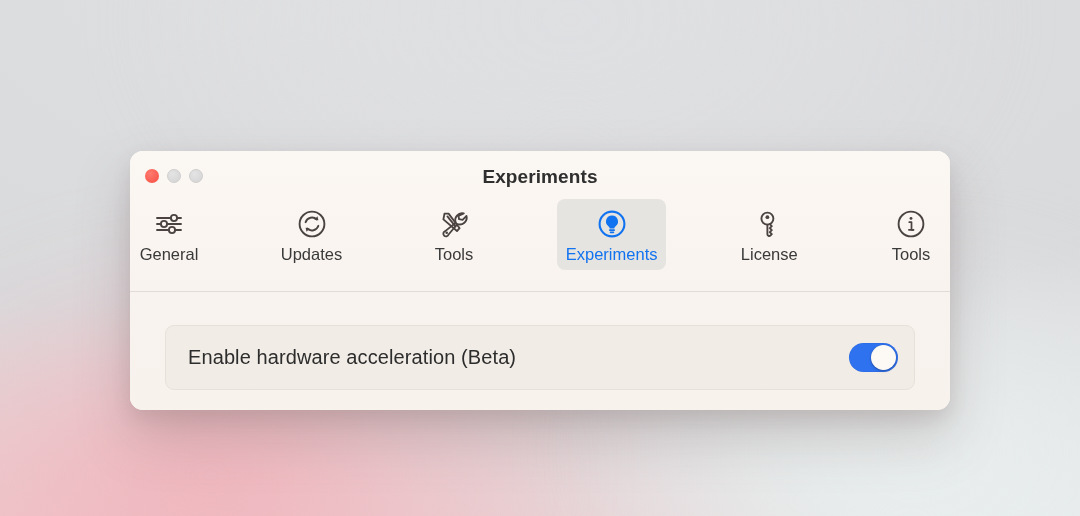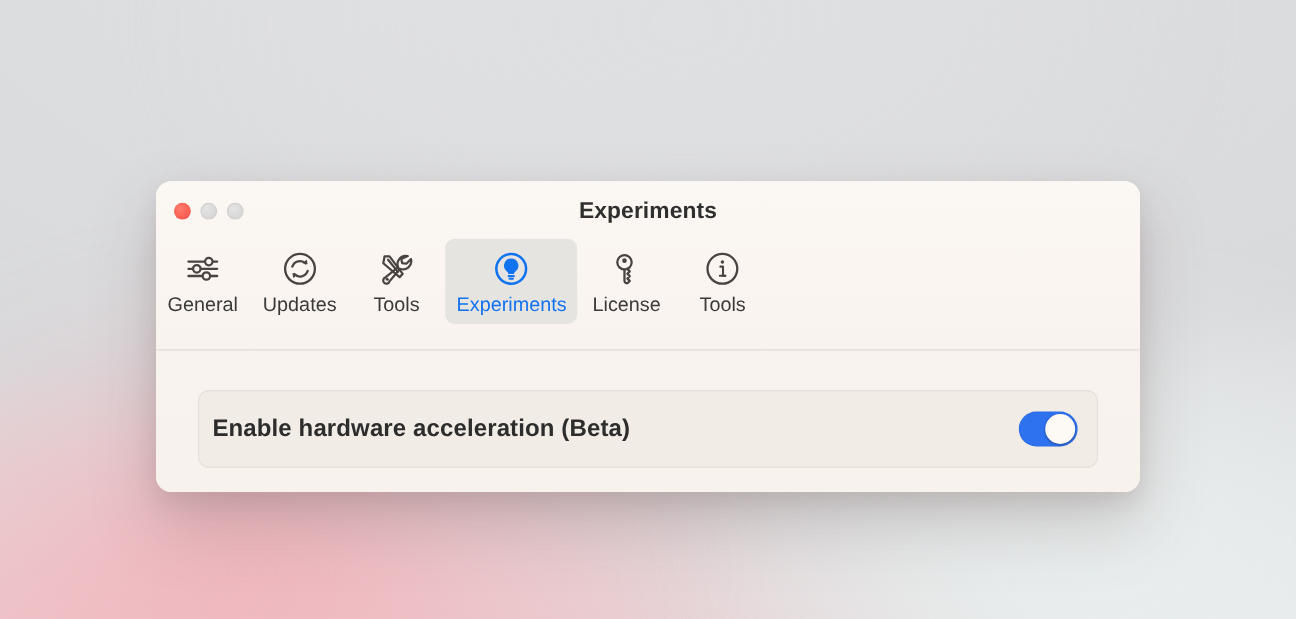--- a/index.html
+++ b/index.html
@@ -60,21 +60,21 @@
   }
   .title {
     position:absolute; left:0; right:0; top:15px;
     text-align:center; font-size:19px; font-weight:bold;
     color:#2f2f2f; letter-spacing:0.1px;
   }
 
   
   .tabs {
     position:absolute; left:0; right:0; top:48px;
-    display:flex; justify-content:flex-start; align-items:flex-start; gap:2px;
+    display:flex; justify-content:space-between; align-items:flex-start; gap:2px;
   }
   .tab {
     width:auto; min-width:78px; padding:8px 9px 7px;
     border-radius:8px;
     display:flex; flex-direction:column; align-items:center; gap:5px;
     cursor:default;
   }
   .tab.selected { background:#e6e4e1; }
   .tab .glyph { height:34px; display:flex; align-items:center; justify-content:center; }
   .tab .label {
@@ -87,22 +87,21 @@
   .content {
     position:absolute; left:0; right:0; top:142px; bottom:0;
     background:linear-gradient(180deg,#f8f3ee 0%, #f7f2ec 100%);
     padding:32px 35px 0;
   }
   .card {
     height:65px; border-radius:9px;
     background:#f1ece6;
     border:1px solid #e7e1da;
     display:flex; align-items:center; justify-content:space-between;
-    padding:0 16px 0 11px;
-    font-weight:bold;
+    padding:0 16px 0 22px;
   }
   .card-label { font-size:20px; color:#2d2d2d; letter-spacing:0.1px; }
   .switch {
     width:49px; height:29px; border-radius:15px;
     background:#2f72ef; position:relative; flex:0 0 auto;
     box-shadow:0 0 0 0.5px rgba(0,0,0,0.07) inset;
   }
   .switch .knob {
     position:absolute; top:2px; left:22px;
     width:25px; height:25px; border-radius:50%;

